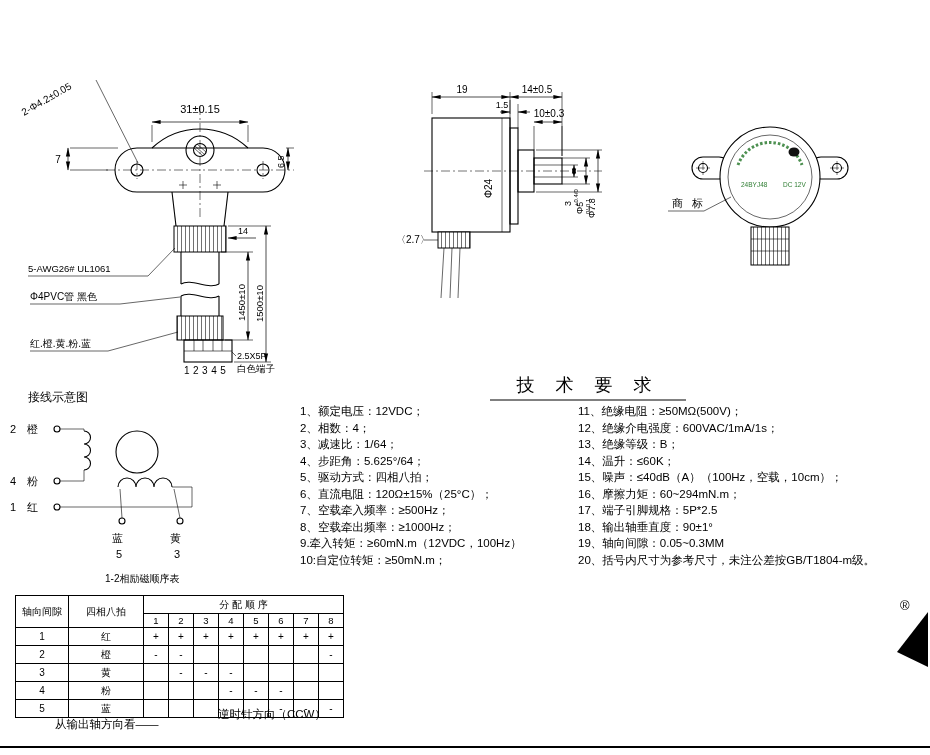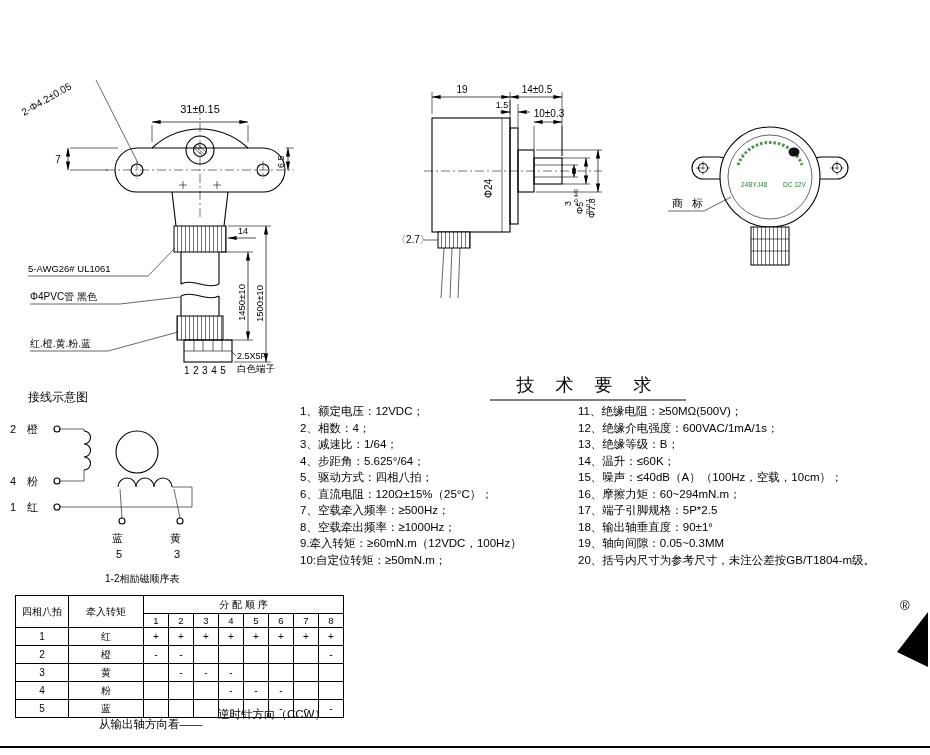--- a/index.html
+++ b/index.html
@@ -347,22 +347,22 @@
       <col style="width:25px">
       <col style="width:25px">
       <col style="width:25px">
     <col style="width:25px">
       <col style="width:25px">
       <col style="width:25px">
       <col style="width:25px">
   </colgroup>
   <tbody>
     <tr>
+      <td rowspan="2">轴向间隙</td>
       <td rowspan="2">四相八拍</td>
-      <td rowspan="2">牵入转矩</td>
       <td colspan="8">分 配 顺 序</td>
     </tr>
     <tr class="steps">
       <td>1</td>
       <td>2</td>
       <td>3</td>
       <td>4</td>
       <td>5</td>
       <td>6</td>
       <td>7</td>
@@ -424,14 +424,14 @@
       <td></td>
       <td></td>
       <td></td>
       <td>-</td>
       <td>-</td>
       <td>-</td>
     </tr>
   </tbody>
 </table>
 
-<div class="abs tbl-footer" style="left:55px;top:717px;margin-left:44px;">从输出轴方向看——</div>
+<div class="abs tbl-footer" style="left:55px;top:717px;">从输出轴方向看——</div>
 <div class="abs tbl-footer" style="left:218px;top:707px;">逆时针方向（CCW）</div>
 
 </body></html>

